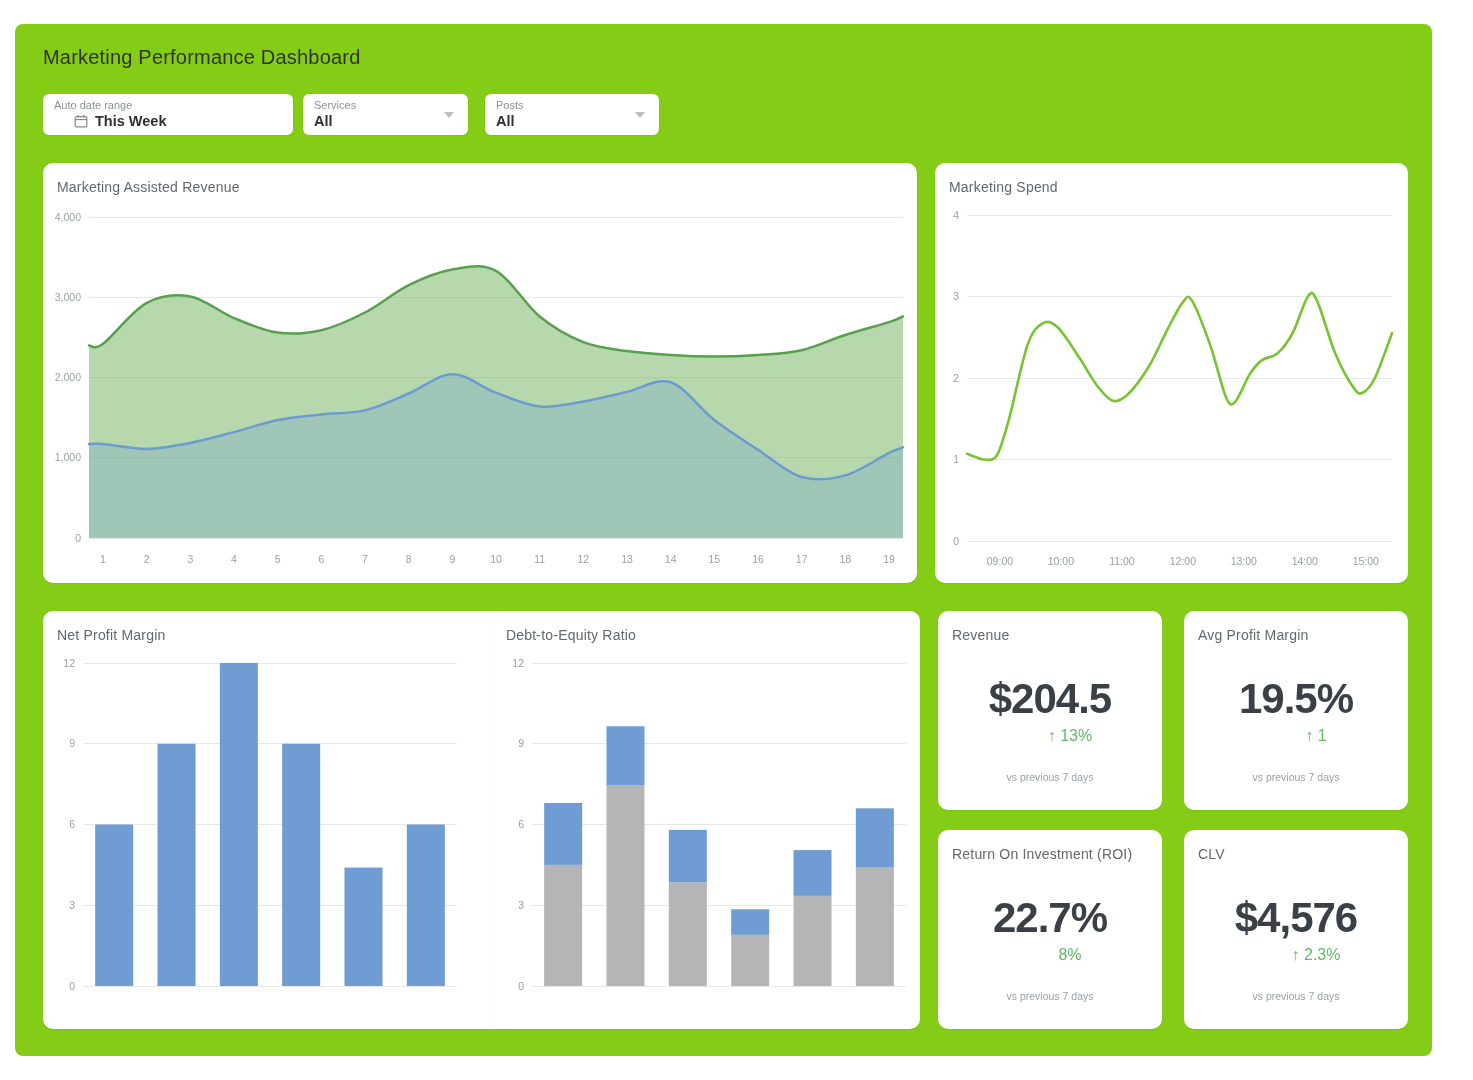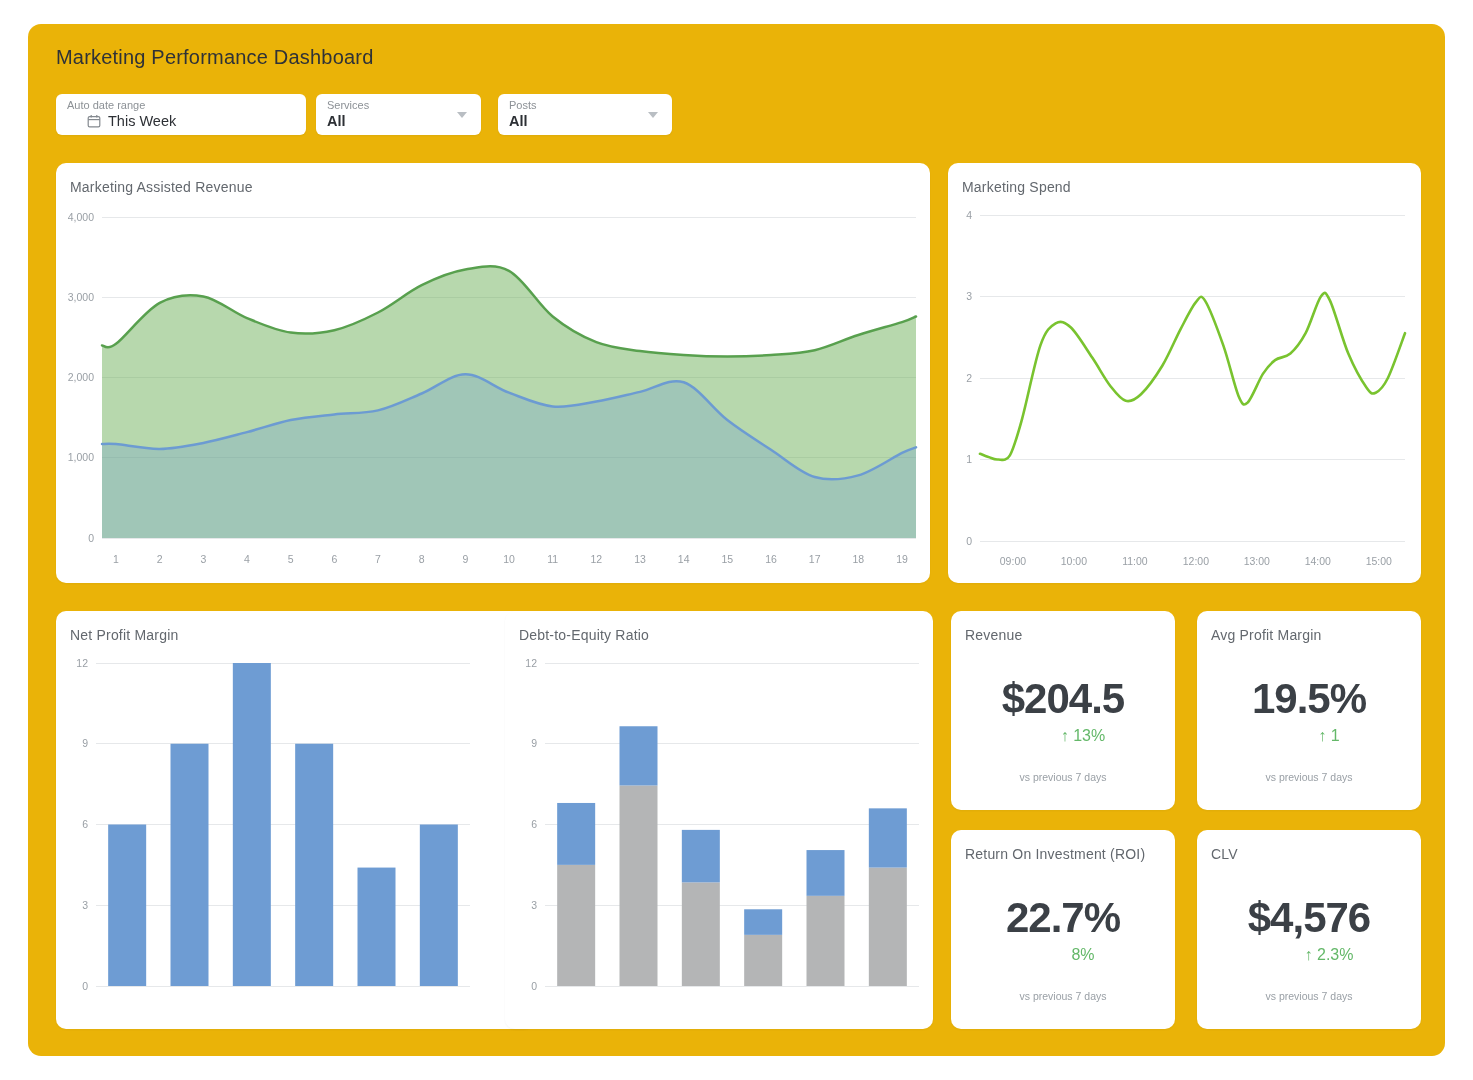--- a/index.html
+++ b/index.html
@@ -2,39 +2,39 @@
 <html><head>
 <meta charset="utf-8">
 <style>
   * { box-sizing: border-box; }
   html,body { margin:0; padding:0; }
   body {
     width:1473px; height:1080px; position:relative; overflow:hidden;
     background:#ffffff; font-family:"Liberation Sans", sans-serif;
   }
   .container {
-    position:absolute; left:28px; top:24px; width:1417px; height:1032px;
-    background:#eab308; border-radius:13px;
+    position:absolute; left:15px; top:24px; width:1417px; height:1032px;
+    background:#84cc16; border-radius:8px;
   }
   .page-title {
     position:absolute; left:28px; top:22px; margin:0;
     font-size:20px; font-weight:500; color:#2f3237; letter-spacing:.2px;
   }
   
   .filter {
     position:absolute; top:70px; height:41px; background:#fff; border-radius:6px;
     box-shadow:0 1px 2px rgba(40,50,60,.06); padding:5px 11px; cursor:pointer;
   }
   .f1 { left:28px; width:250px; }
   .f2 { left:288px; width:165px; }
   .f3 { left:470px; width:174px; }
   .f-label { font-size:11px; color:#8c9196; line-height:12px; }
   .f-value { font-size:14.5px; color:#2d3035; font-weight:600; margin-top:2px;
              display:flex; align-items:center; gap:7px; }
-  .f1 .f-value { font-weight:400;padding-left:20px; }
+  .f1 .f-value { font-weight:700;padding-left:20px; }
   .chev {
     position:absolute; right:14px; top:18px; width:0; height:0;
     border-left:5px solid transparent; border-right:5px solid transparent;
     border-top:6px solid #b9bec3;
   }
   .cal-icon { display:inline-flex; }
   
   .card {
     position:absolute; background:#fff; border-radius:10px;
     box-shadow:0 1px 2px rgba(40,50,60,.05);

